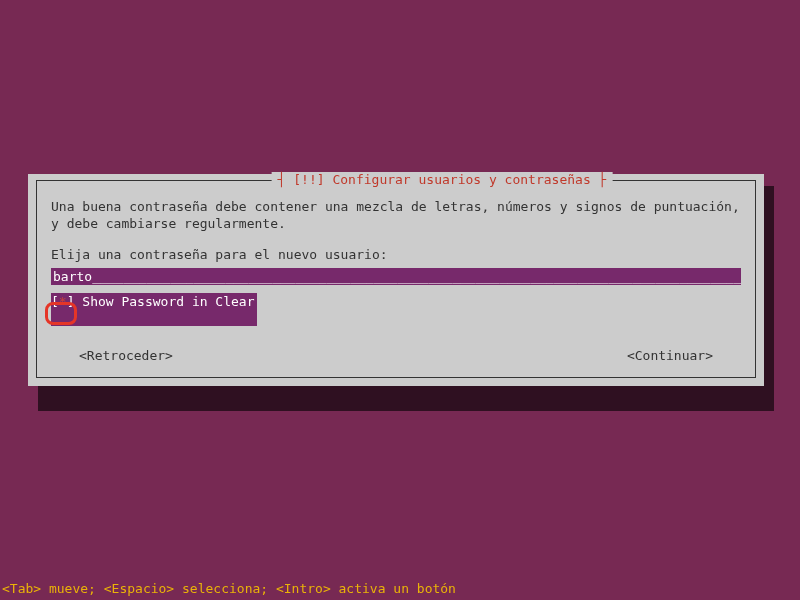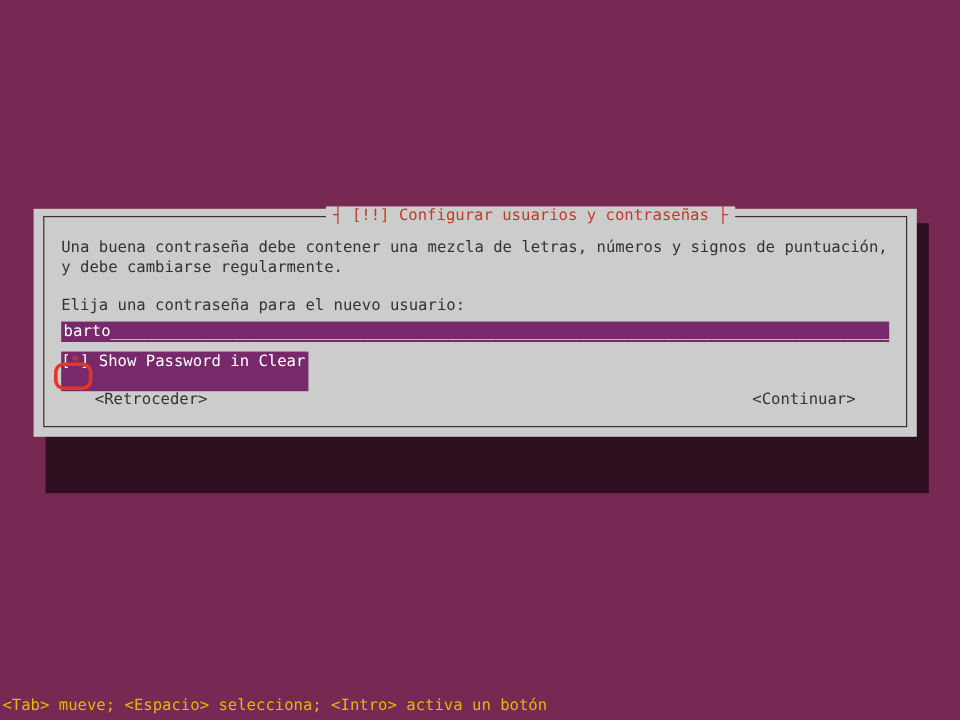--- a/index.html
+++ b/index.html
@@ -103,20 +103,21 @@
     border-radius: 8px;
     width: 32px;
     height: 23px;
     top: 121px;
     left: 8px;
     pointer-events: none;
   }
   .button-row {
     display: flex;
     justify-content: space-between;
+    margin-top: 22px;
     padding: 0 28px 0 28px;
   }
   .btn {
     color: #333;
     background: transparent;
     cursor: pointer;
   }
   .footer {
     position: absolute;
     bottom: 4px;

